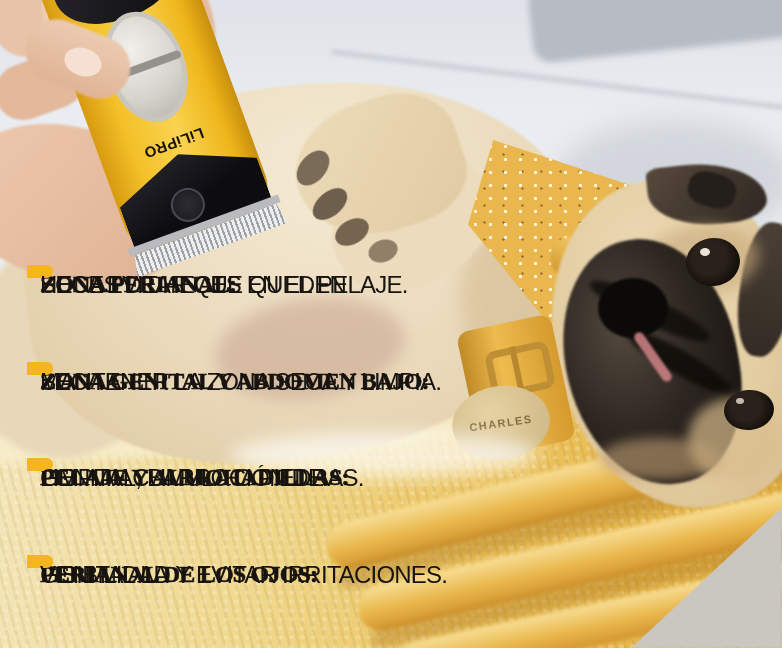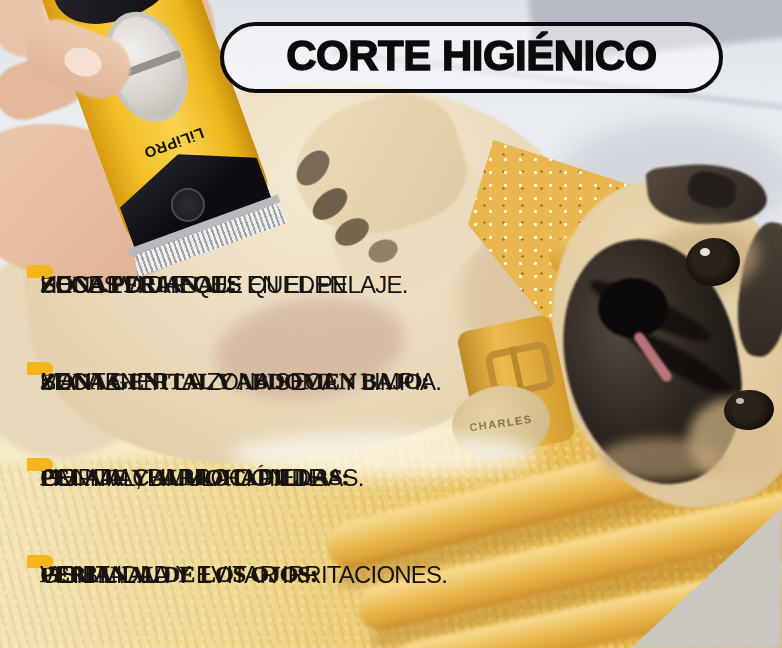--- a/index.html
+++ b/index.html
@@ -249,23 +249,20 @@
     <div class="cl-dial-bar"></div>
     <div class="cl-brand">LiLiPRO</div>
     <div class="cl-lower"></div>
     <div class="cl-logo"></div>
     <div class="cl-blade-bar"></div>
     <div class="cl-blade"></div>
   </div>
   <div class="thumb"></div>
   <div class="thumbnail"></div>
 
-  <div class="title-pill">
-    <span>CORTE HIGIÉNICO</span>
-  </div>
 
   <div class="section s1">
     <div class="hl-line">
         <span class="chip l1">
           <span class="hl-b">ZONA PERIANAL:</span>
           <span class="hl-rest"> SECA EVITAR QUE QUEDEN</span>
         </span>
       </div>
     <div class="hl-line">
         <span class="chip l2">

